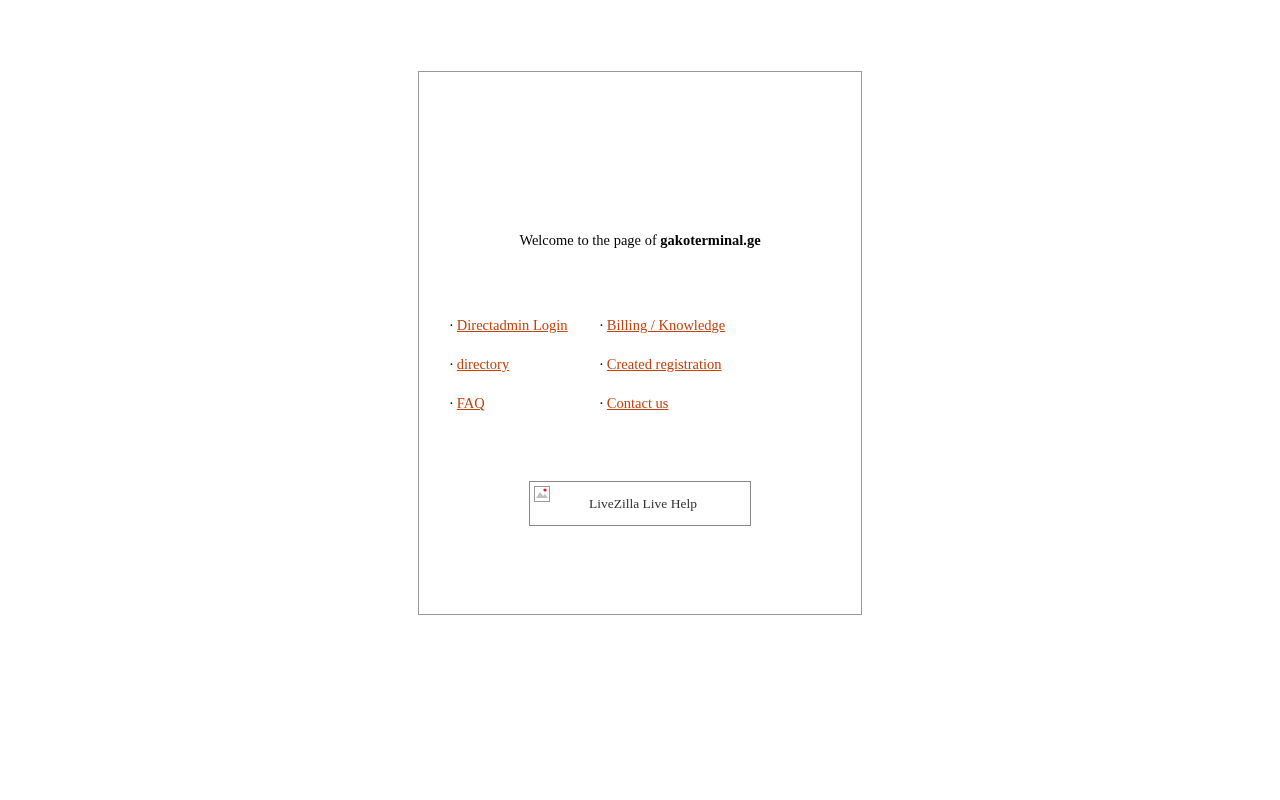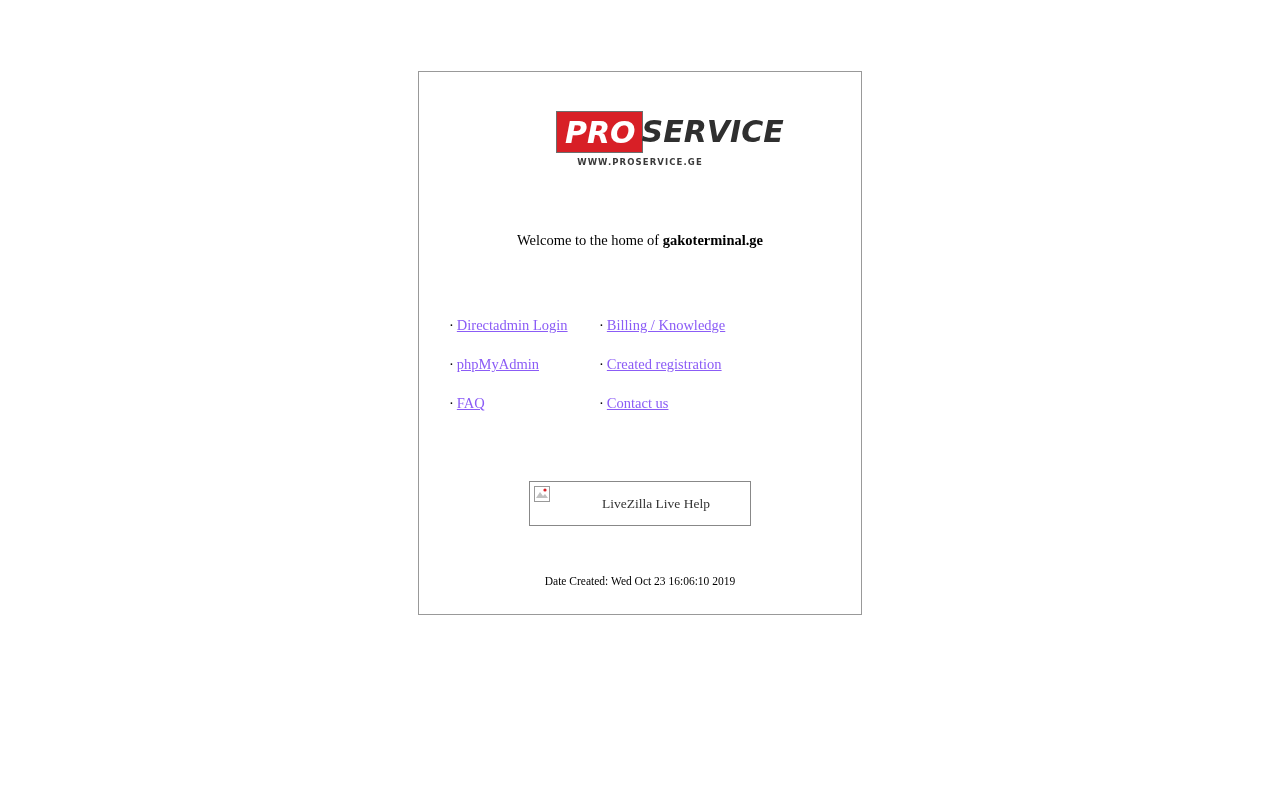--- a/index.html
+++ b/index.html
@@ -133,21 +133,21 @@
     font-size: 14.5px;
     vertical-align: top;
     white-space: nowrap;
   }
   .col-1 { width: 150px; }
   .bullet {
     color: #000000;
     margin-right: 3px;
   }
   .links a {
-    color: #8b5cf6;
+    color: #c2410c;
     text-decoration: underline;
     font-size: 14.5px;
   }
 
   
   .livezilla {
     position: absolute;
     left: 110px;
     top: 409px;
     width: 222px;
@@ -166,21 +166,21 @@
   }
   .broken-img {
     position: absolute;
     left: 4px;
     top: 4px;
     width: 16px;
     height: 16px;
   }
   .livezilla-label {
     position: absolute;
-    left: 16px;
+    left: 3px;
     top: 0;
     width: 100%;
     height: 100%;
     display: flex;
     align-items: center;
     justify-content: center;
     font-size: 13.5px;
     color: #333333;
   }
 
@@ -237,51 +237,41 @@
     letter-spacing: 0px;
   }
 </style>
 </head>
 <body>
 
 <div id="page">
 
   <div class="panel">
 
-    <div class="logo-wrap">
-      <div class="logo">
-        <div class="logo-main">
-          <span class="logo-pro">PRO</span>
-          <span class="logo-dot"></span>
-          <span class="logo-service">SERVICE</span>
-        </div>
-        <div class="logo-url">WWW.PROSERVICE.GE</div>
-      </div>
-    </div>
 
     <div class="welcome">
       <span class="line">
-        <span>Welcome to the home of </span><b>gakoterminal.ge</b>
+        <span>Welcome to the page of </span><b>gakoterminal.ge</b>
       </span>
     </div>
 
     <div class="links">
       <table>
         <tbody>
             <tr>
           <td class="col-1">
             <span class="bullet">·</span><a href="#">Directadmin Login</a>
           </td>
           <td>
             <span class="bullet">·</span><a href="#">Billing / Knowledge</a>
           </td>
         </tr>
         <tr>
           <td class="col-1">
-            <span class="bullet">·</span><a href="#">phpMyAdmin</a>
+            <span class="bullet">·</span><a href="#">directory</a>
           </td>
           <td>
             <span class="bullet">·</span><a href="#">Created registration</a>
           </td>
         </tr>
         <tr>
           <td class="col-1">
             <span class="bullet">·</span><a href="#">FAQ</a>
           </td>
           <td>
@@ -296,18 +286,17 @@
       <div class="livezilla-inner">
         <svg class="broken-img" viewBox="0 0 16 16">
           <rect x="0.5" y="0.5" width="15" height="15" fill="#ffffff" stroke="#999999"></rect>
           <polygon points="2,12 6,6 9,10 11,8 14,12" fill="#c0c0c0"></polygon>
           <circle cx="11" cy="4" r="1.6" fill="#d81f26"></circle>
         </svg>
         <div class="livezilla-label">LiveZilla Live Help</div>
       </div>
     </div>
 
-    <div class="date-created">Date Created: Wed Oct 23 16:06:10 2019</div>
 
   </div>
 
 
 </div>
 
 </body></html>

